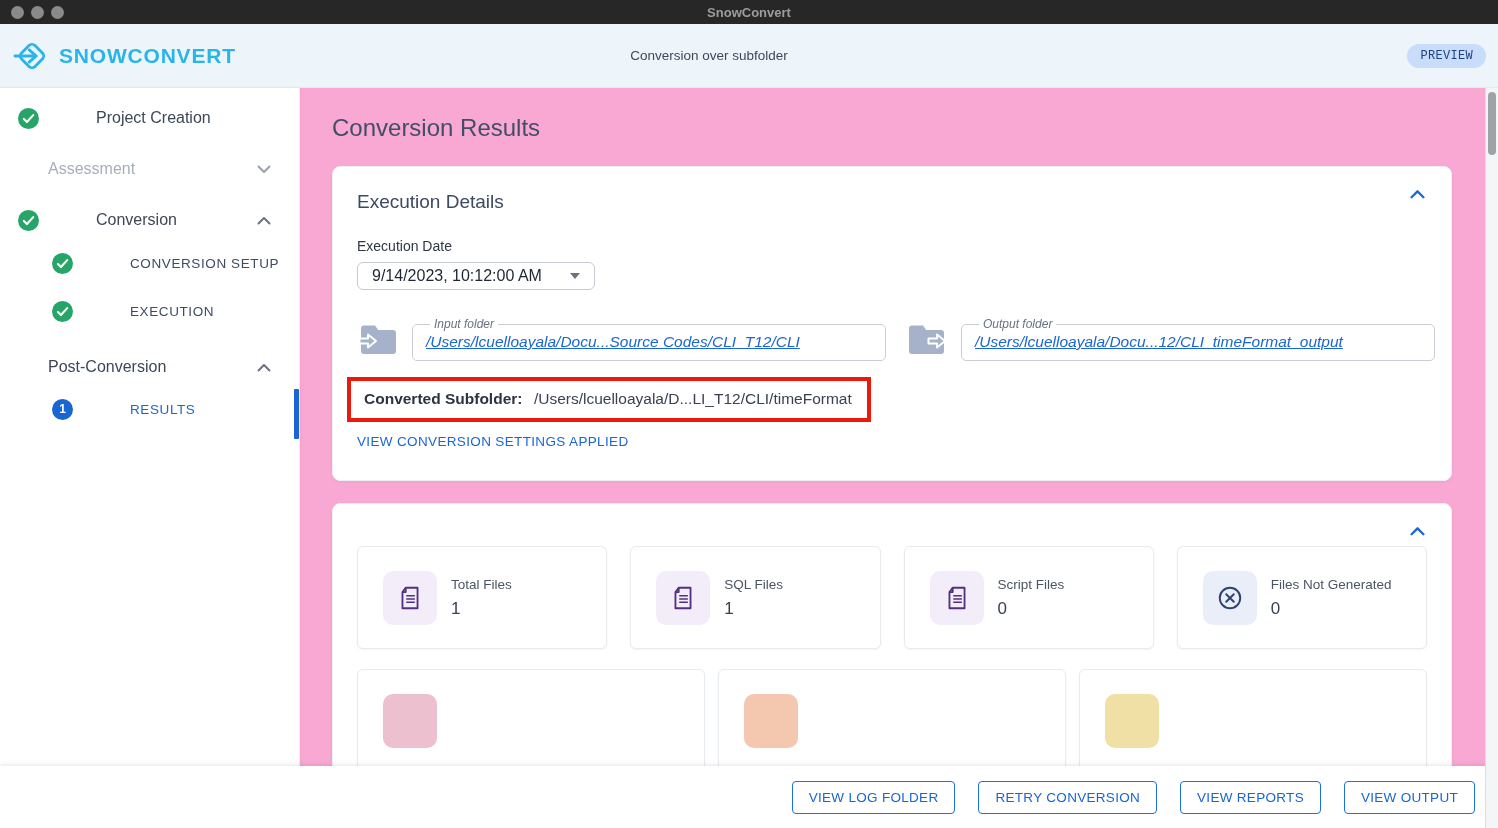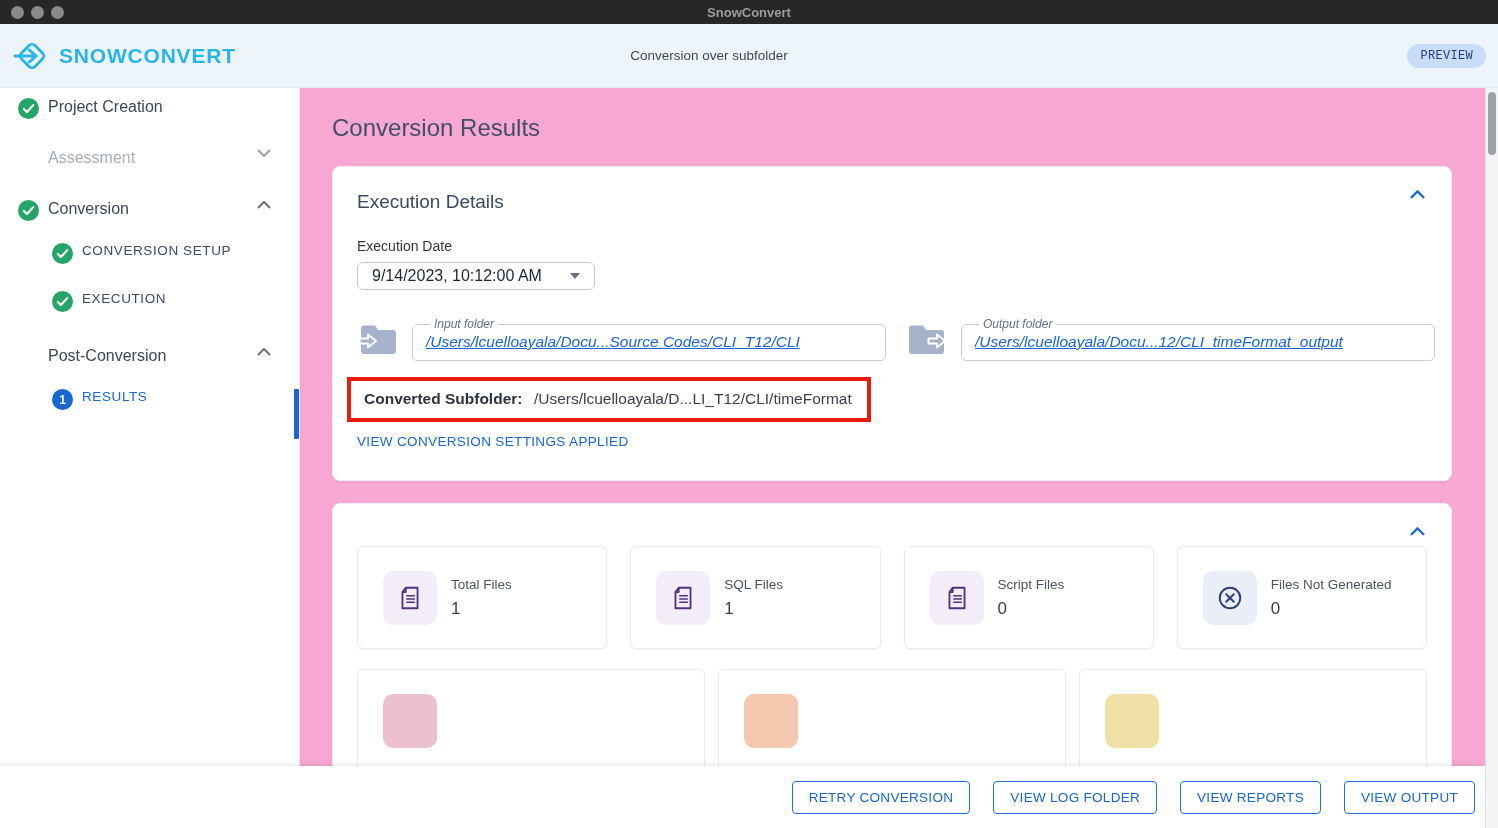--- a/index.html
+++ b/index.html
@@ -14,21 +14,21 @@
 
   
   .app-header { position:absolute; top:24px; left:0; width:100%; height:64px; background:#edf5fb; border-bottom:1px solid #e2ecf3; display:flex; align-items:center; }
   .logo { display:flex; align-items:center; gap:8px; margin-left:13px; }
   .logo-text { color:#29b5e8; font-size:21px; font-weight:bold; letter-spacing:0.8px; }
   .header-subtitle { position:absolute; left:calc(50% - 40px); transform:translateX(-50%); color:#3e4857; font-size:13.5px; }
   .preview-pill { position:absolute; right:12px; top:50%; transform:translateY(-50%); background:#c9ddfb; color:#1b4185; font-size:12px; font-weight:500; letter-spacing:0.3px; padding:5px 13px; border-radius:13px;font-family:Liberation Mono, monospace; }
 
   
   .sidebar { position:absolute; top:88px; left:0; width:300px; bottom:0; background:#ffffff; border-right:1px solid #e9edf1; box-shadow:1px 0 4px rgba(0,0,0,0.04); z-index:2; }
-  .side-item { position:absolute; left:0; width:100%; height:40px; display:flex; cursor:pointer; }
+  .side-item { position:absolute; left:0; width:100%; height:40px; display:flex; align-items:center; cursor:pointer;gap:48px; }
   .side-item .icn { width:21px; height:21px; display:flex; align-items:center; justify-content:center; flex:none; }
   .lvl1 .icn { margin-left:18px; }
   .lvl1 .lbl { margin-left:9px; font-size:16px; color:#3d4757; }
   .lvl1.noicon .lbl { margin-left:48px; }
   .lvl1 .lbl.muted { color:#a7aeba; }
   .lvl2 .icn { margin-left:52px; }
   .lvl2 .lbl { margin-left:9px; font-size:13.5px; font-weight:500; letter-spacing:0.6px; color:#3f4b63; }
   .lvl2 .lbl.active { color:#1766d1; }
   .chev { position:absolute; right:28px; color:#9aa1ad; display:flex; }
   .num-badge { width:21px; height:21px; border-radius:50%; background:#1766d1; color:#fff; font-size:12px; font-weight:bold; display:flex; align-items:center; justify-content:center; }
@@ -316,22 +316,22 @@
           <span class="icn-sq peach"></span>
         </div>
         <div class="stat-tile stat-tile2">
           <span class="icn-sq yellow"></span>
         </div>
       </div>
     </div>
   </div>
 
   <div class="footer">
+    <button class="btn-outline">VIEW LOG FOLDER</button>
     <button class="btn-outline">RETRY CONVERSION</button>
-    <button class="btn-outline">VIEW LOG FOLDER</button>
     <button class="btn-outline">VIEW REPORTS</button>
     <button class="btn-outline">VIEW OUTPUT</button>
   </div>
 
   <div class="scroll-track">
     <div class="scroll-thumb"></div>
   </div>
 
 </div>
 

